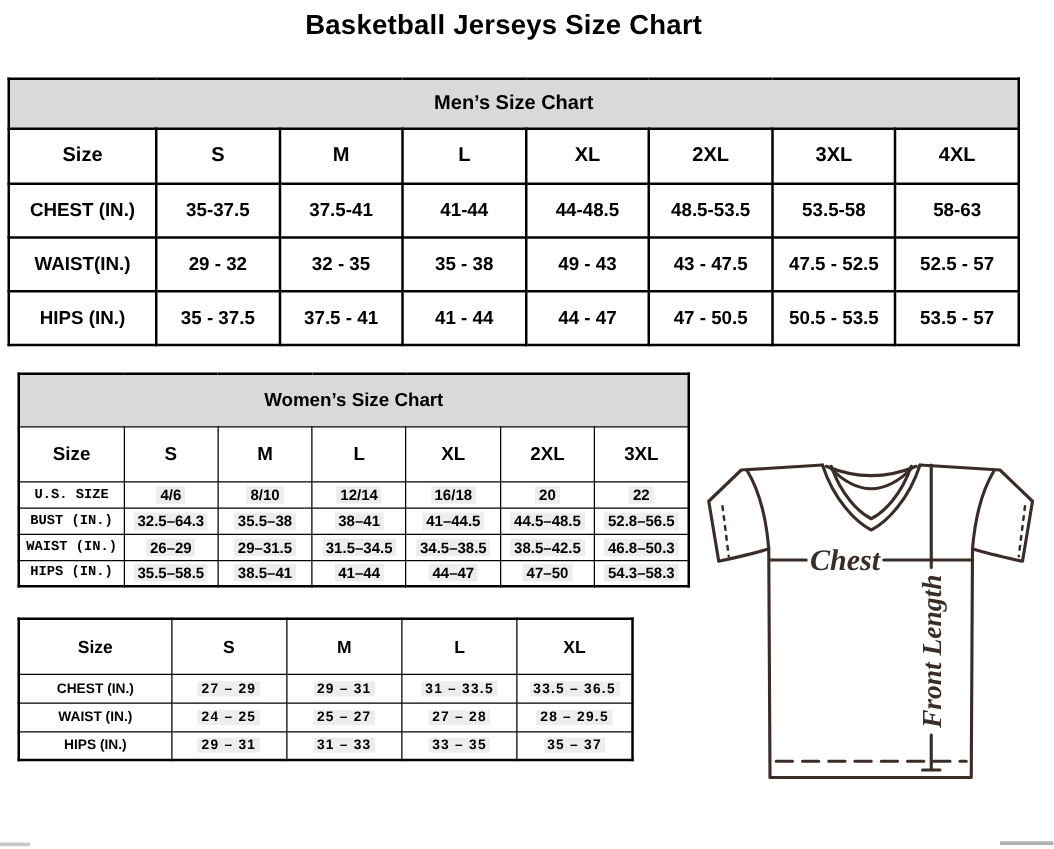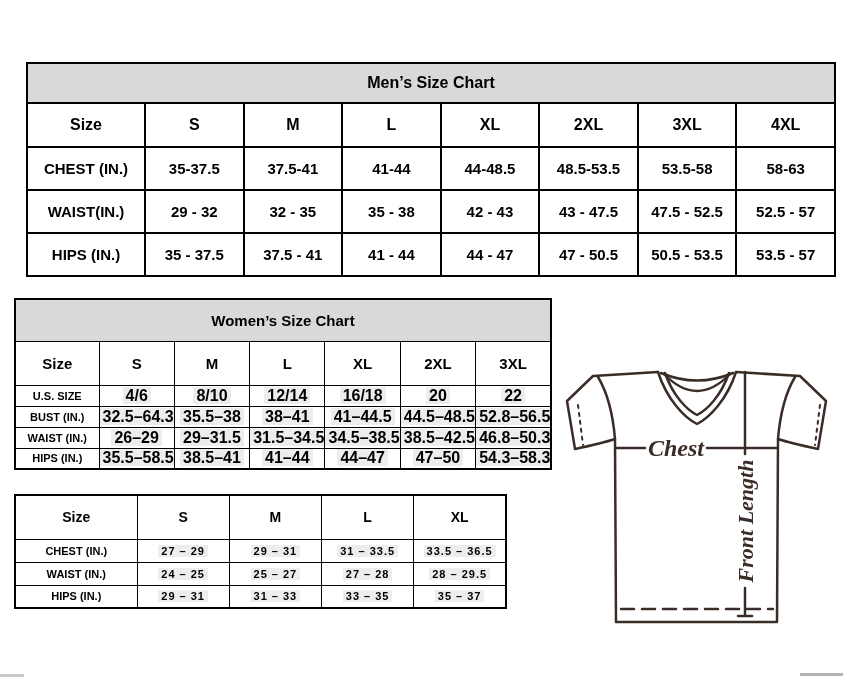--- a/index.html
+++ b/index.html
@@ -9,36 +9,36 @@
 
   .title { position:absolute; top:7px; left:0; width:806px; text-align:center;
            font-size:22px; font-weight:700; color:#000; letter-spacing:0.2px; }
 
   table.tbl { position:absolute; border-collapse:collapse; table-layout:fixed; background:#fff; }
   .tbl th, .tbl td { text-align:center; vertical-align:middle; font-weight:700; color:#000;
                      overflow:hidden; white-space:nowrap; }
   .title-row th { background:#d9d9d9; }
 
   
-  .men { left:26px; top:62px; width:810px; }
+  .men { left:6px; top:62px; width:810px; }
   .men th, .men td { border:2px solid #000; }
   .men .title-row th { height:40px; font-size:16px; }
   .men .size-row th { height:44px; font-size:16px; }
   .men tbody.rows tr { height:43px; }
   .men tbody.rows th, .men tbody.rows td { font-size:15px; }
   .men col.c0 { width:118px; }
 
   
   .women { left:14px; top:298px; width:538px; border:2px solid #000; }
   .women th, .women td { border:1px solid #000; }
   .women .title-row th { height:42px; font-size:15px;margin-top:41px; }
   .women .size-row th { height:44px; font-size:15px; }
   .women tbody.rows tr { height:21px; }
-  .women tbody.rows th { font-size:11px; }
-  .women tbody.rows td { font-size:16px; }
+  .women tbody.rows th { font-size:11px;font-family:Liberation Mono, monospace; }
+  .women tbody.rows td { font-size:12px; }
   .women col.c0 { width:84px; }
 
   
   .youth { left:14px; top:494px; width:493px; border:2px solid #000; }
   .youth th, .youth td { border:1px solid #000; }
   .youth .title-row th { height:40px; font-size:15px; }
   .youth .size-row th { height:44px; font-size:14px; }
   .youth tbody.rows tr { height:23px; }
   .youth tbody.rows th { font-size:11px; }
   .youth tbody.rows td { font-size:11px; letter-spacing:1px; }
@@ -53,20 +53,21 @@
   
   .sb { position:absolute; height:3px; }
   .sb-left  { left:0;   top:674px; width:24px; background:#c9c9c9; }
   .sb-right { left:800px; top:673px; width:43px; background:#b3b3b3; }
 </style>
 </head>
 <body>
 
 <div class="page">
 
+  <div class="title">Basketball Jerseys Size Chart</div>
 
   <table class="tbl men">
     <colgroup>
         <col class="c0">
         <col span="7">
       </colgroup>
     <tbody>
         <tr class="title-row">
       <th colspan="8">Men’s Size Chart</th>
     </tr>
@@ -90,21 +91,21 @@
           <td><span>44-48.5</span></td>
           <td><span>48.5-53.5</span></td>
           <td><span>53.5-58</span></td>
           <td><span>58-63</span></td>
         </tr>
         <tr>
           <th>WAIST(IN.)</th>
           <td><span>29 - 32</span></td>
           <td><span>32 - 35</span></td>
           <td><span>35 - 38</span></td>
-          <td><span>42 - 43</span></td>
+          <td><span>49 - 43</span></td>
           <td><span>43 - 47.5</span></td>
           <td><span>47.5 - 52.5</span></td>
           <td><span>52.5 - 57</span></td>
         </tr>
         <tr>
           <th>HIPS (IN.)</th>
           <td><span>35 - 37.5</span></td>
           <td><span>37.5 - 41</span></td>
           <td><span>41 - 44</span></td>
           <td><span>44 - 47</span></td>

